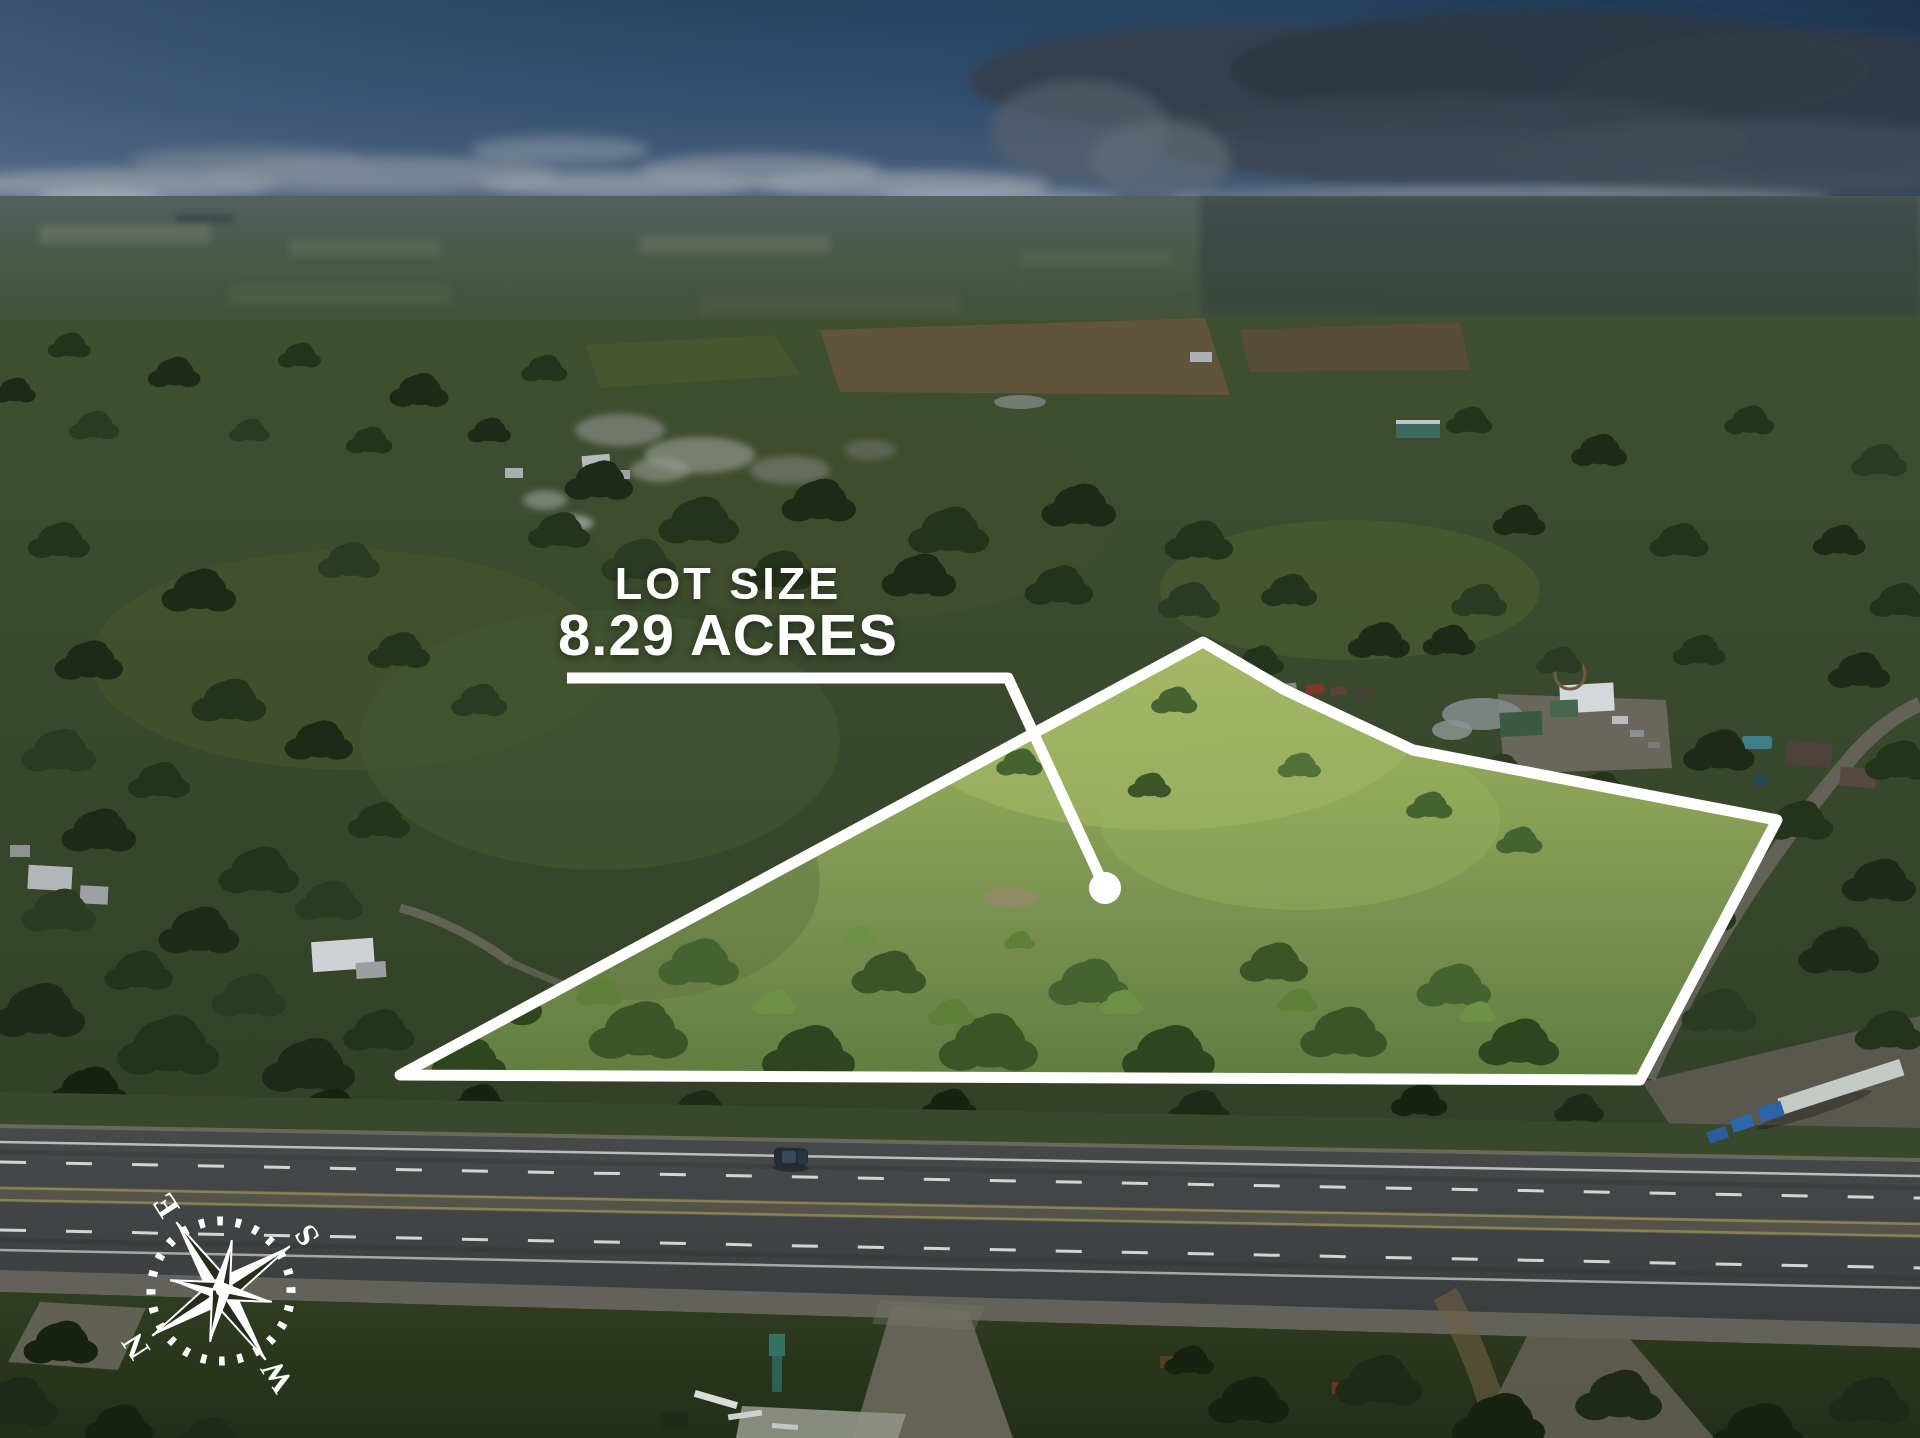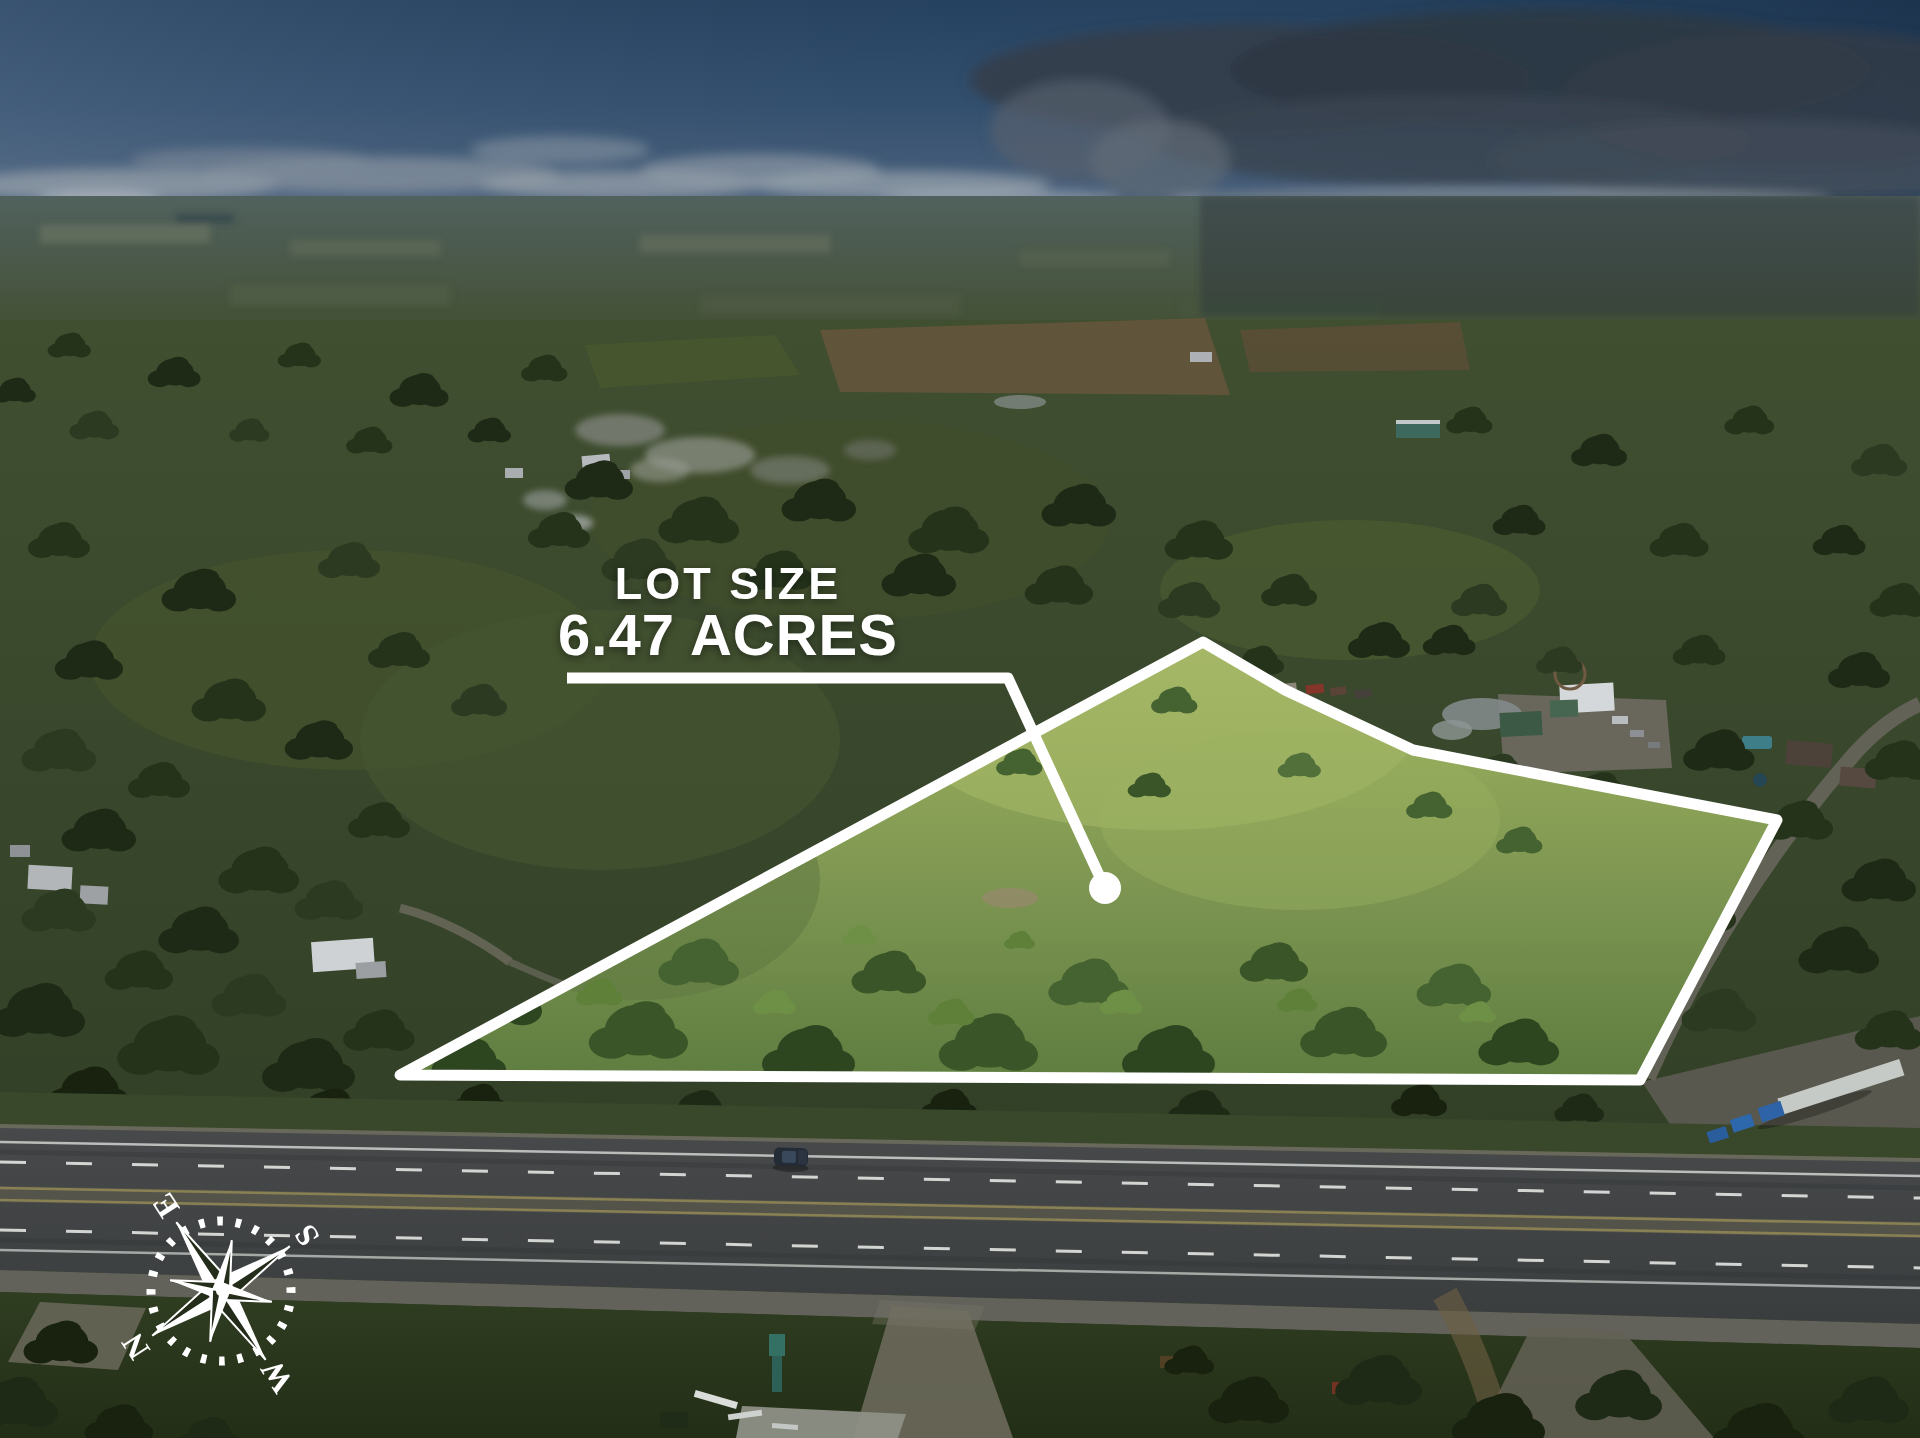--- a/index.html
+++ b/index.html
@@ -412,14 +412,14 @@
       </g>
       <text class="serif" x="0" y="-102" fill="#ffffff" font-size="32" font-weight="bold" text-anchor="middle" dominant-baseline="central">N</text>
       <text class="serif" x="102" y="0" fill="#ffffff" font-size="32" font-weight="bold" text-anchor="middle" dominant-baseline="central">E</text>
       <text class="serif" x="0" y="102" fill="#ffffff" font-size="32" font-weight="bold" text-anchor="middle" dominant-baseline="central">S</text>
       <text class="serif" x="-102" y="0" fill="#ffffff" font-size="32" font-weight="bold" text-anchor="middle" dominant-baseline="central">W</text>
     </g>
   </g>
 </svg>
 
 <div id="lot-title" class="lot-label">LOT SIZE</div>
-<div id="lot-value" class="lot-label">6.47 ACRES</div>
+<div id="lot-value" class="lot-label">8.29 ACRES</div>
 </div>
 
 </body></html>

